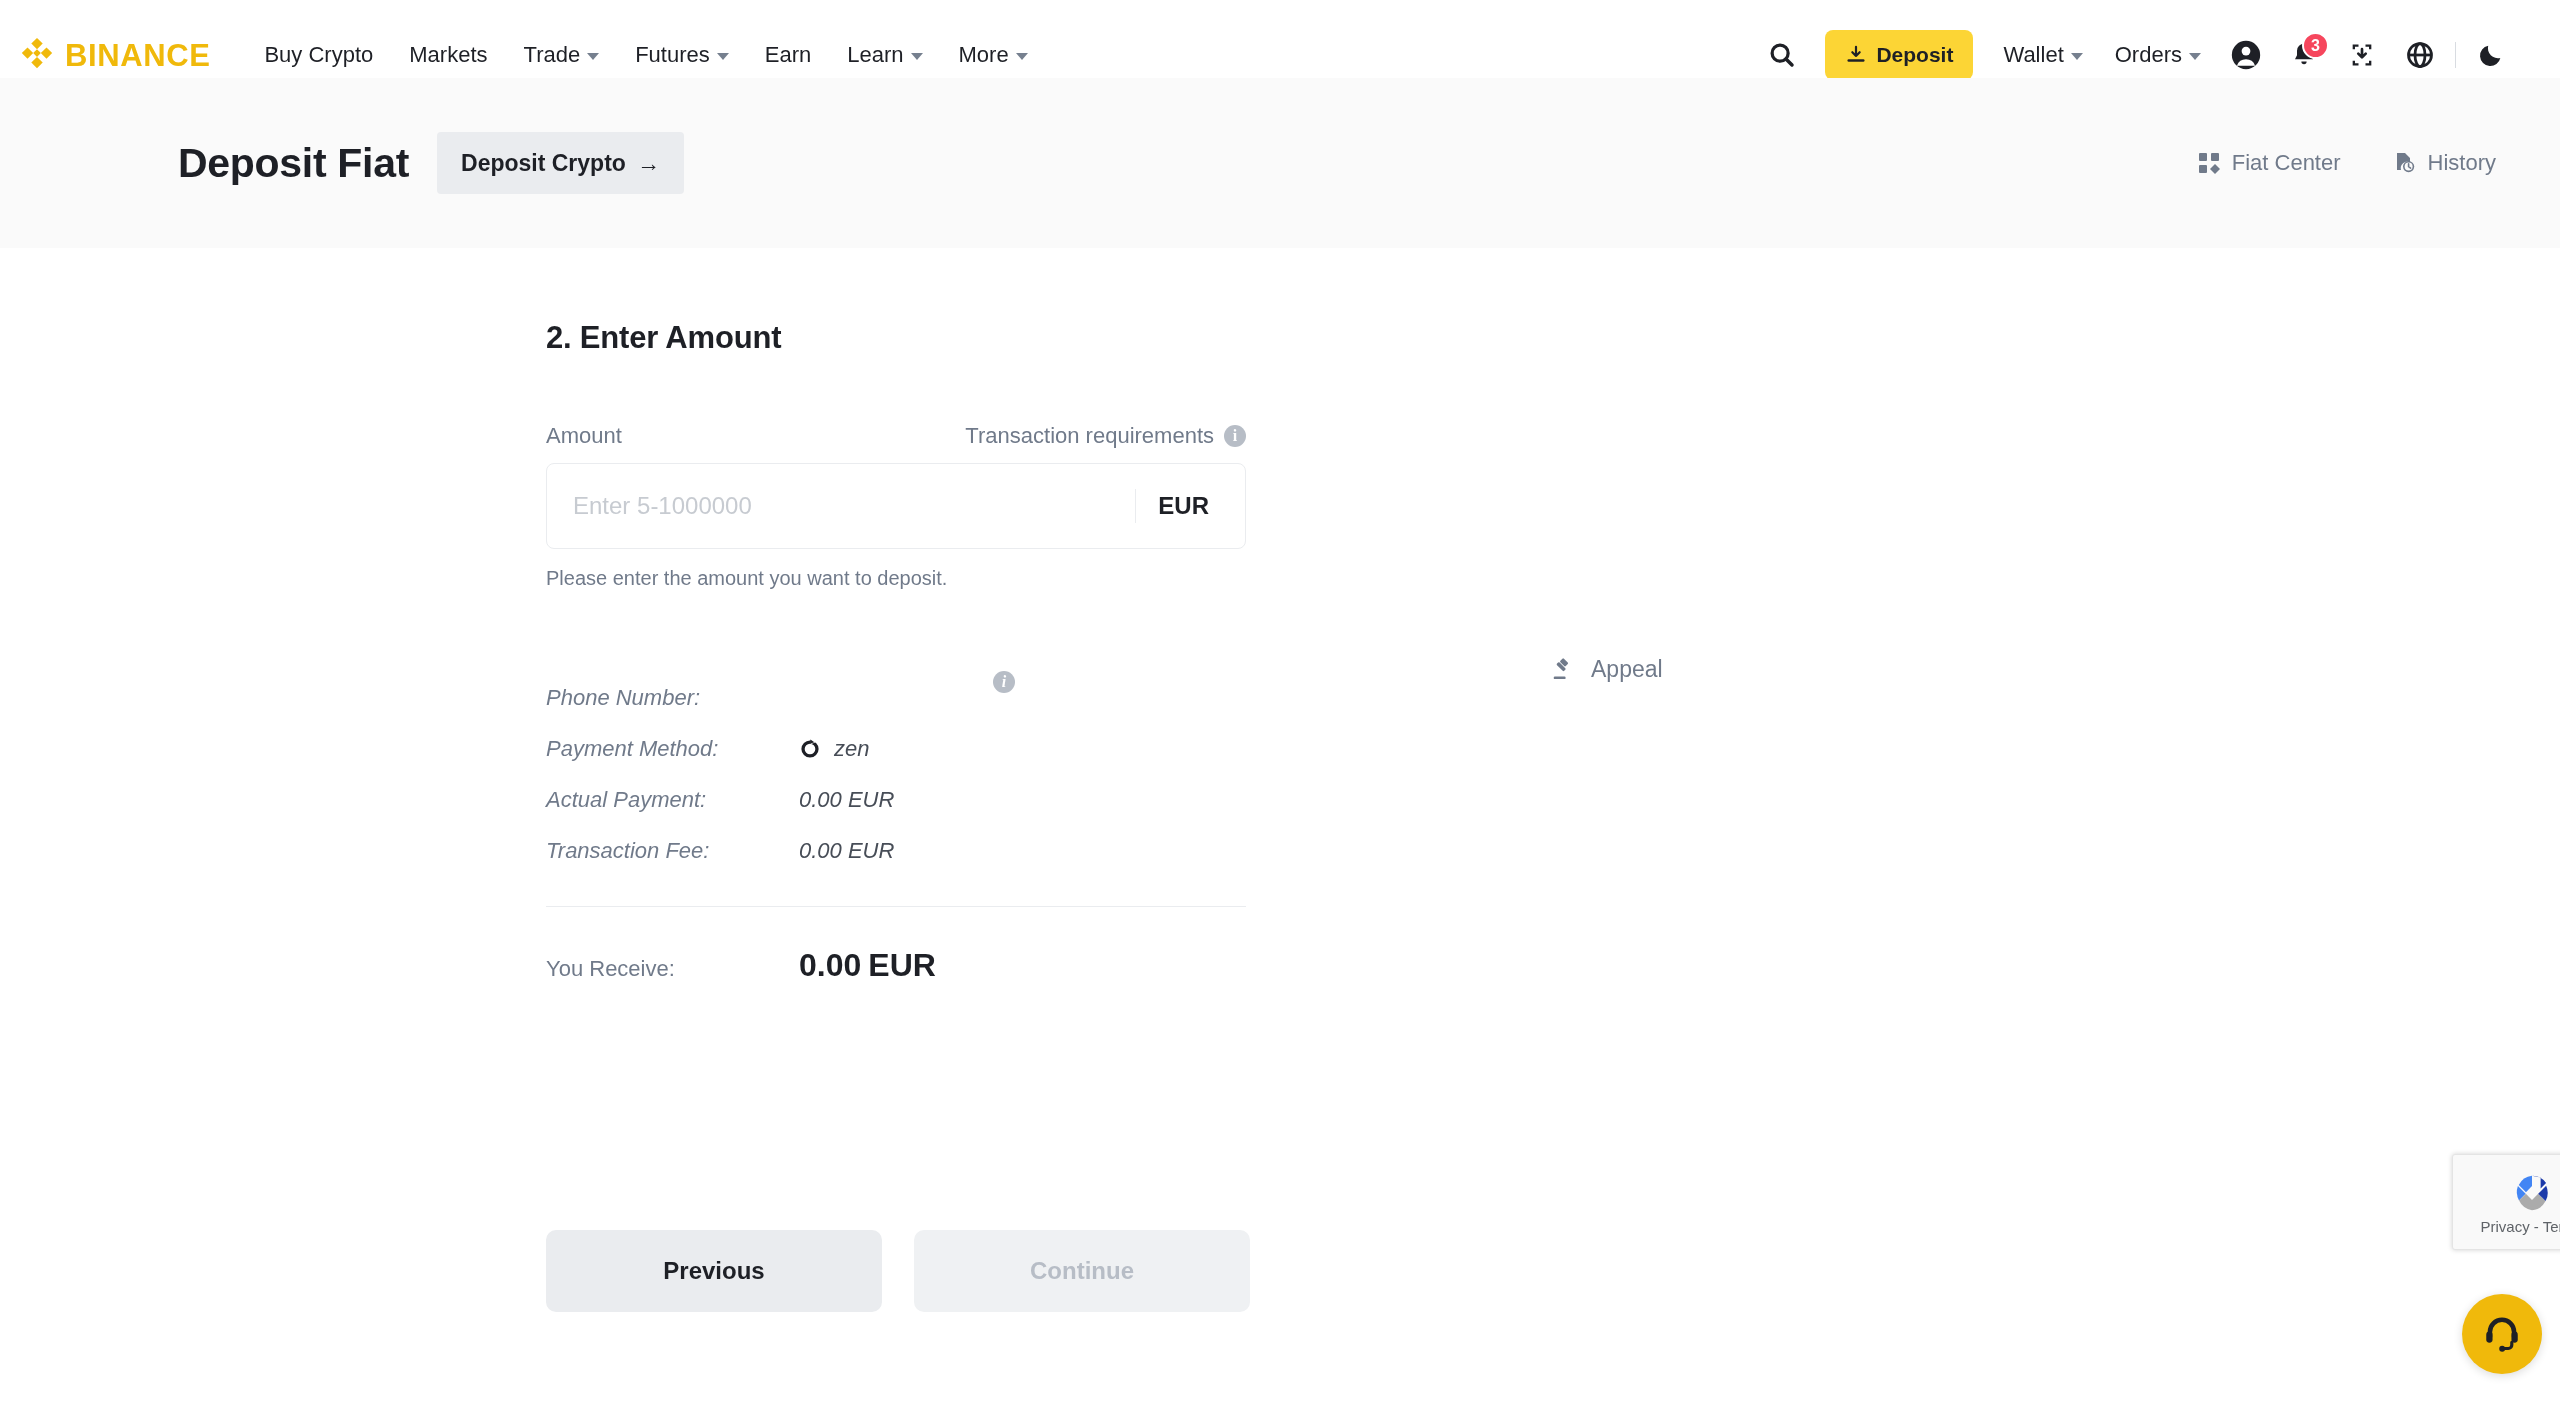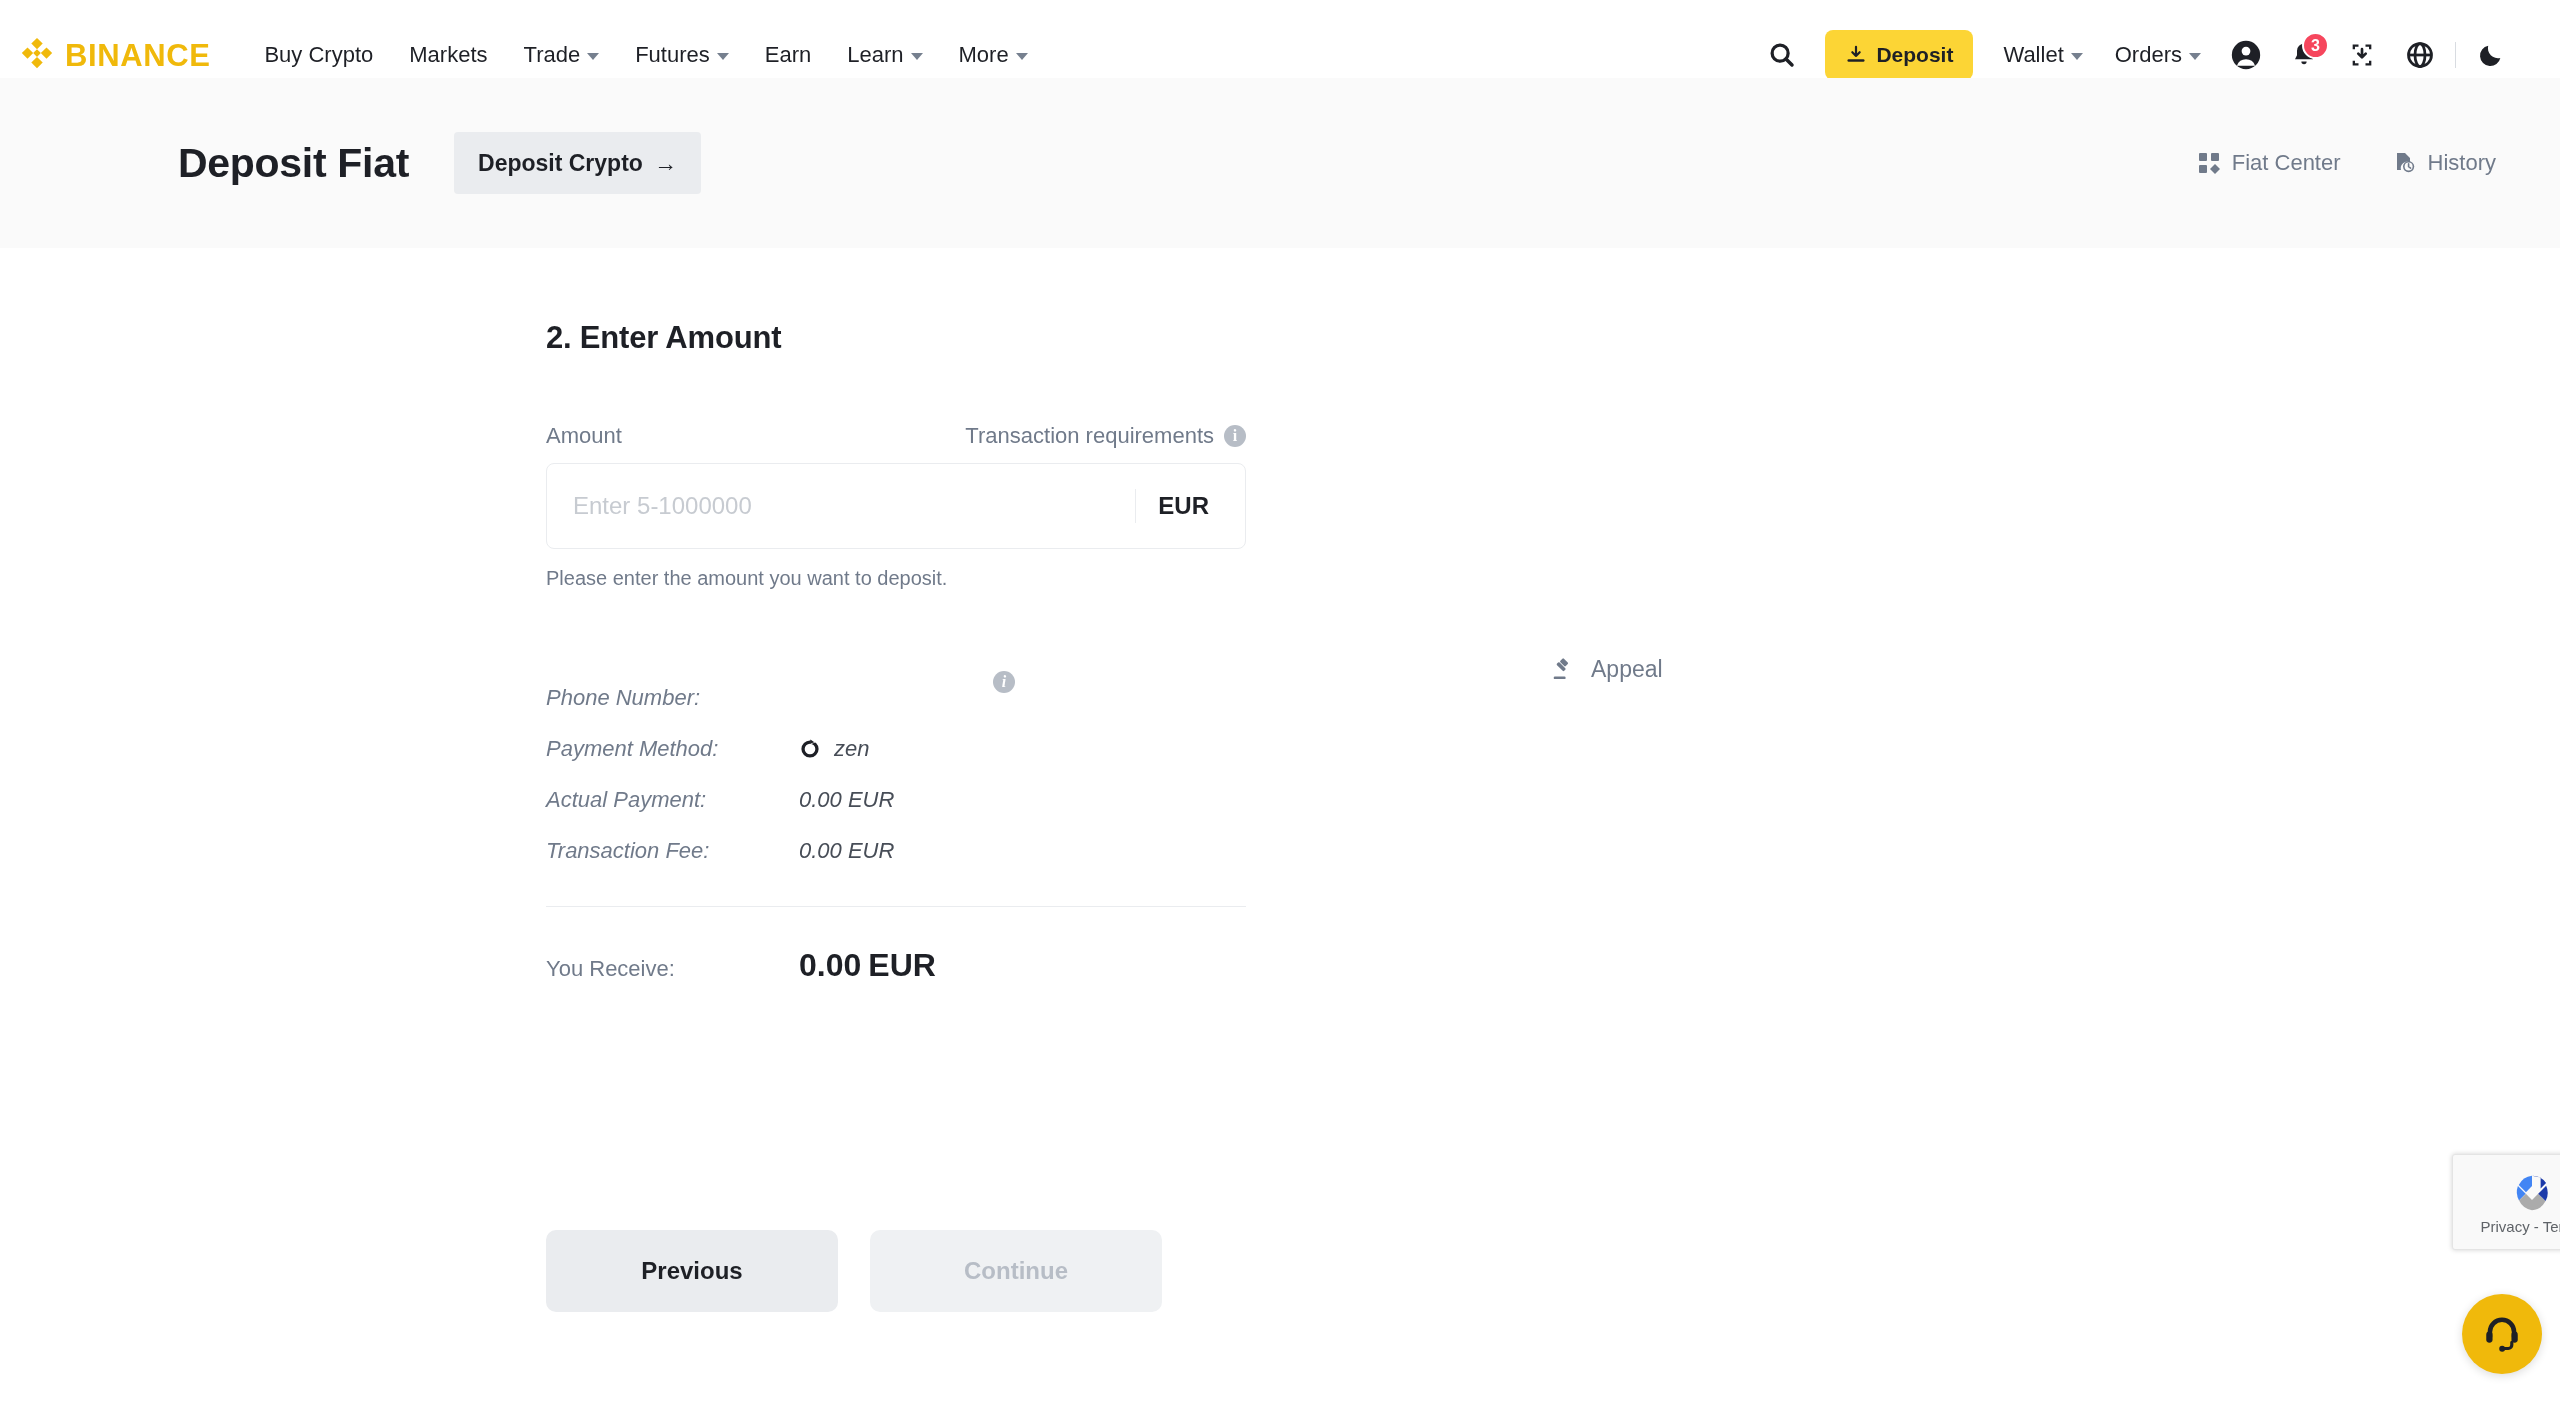--- a/index.html
+++ b/index.html
@@ -83,21 +83,21 @@
     width: 2560px; height: 170px;
     background: #FAFAFA;
     display: flex; align-items: center;
     padding: 0 64px 0 178px;
   }
   .page-title {
     font-size: 41px; font-weight: 700; color: #1E2026;
     line-height: 1; letter-spacing: -0.3px;
   }
   .deposit-crypto-btn {
-    margin-left: 45px;
+    margin-left: 28px;
     display: flex; align-items: center; gap: 11px;
     background: #EAECEF; color: #1E2026;
     border: none; border-radius: 4px;
     height: 62px; padding: 0 24px;
     font-size: 23px; font-weight: 600;
     font-family: "Liberation Sans", sans-serif;
     cursor: pointer;
   }
   .subheader-right {
     margin-left: auto; display: flex; align-items: center; gap: 52px;
@@ -188,21 +188,21 @@
   .receive-value {
     font-size: 32px; font-weight: 700; color: #1E2026;
   }
   .receive-value .cur { margin-left: 7px; }
 
   .button-row {
     position: absolute; left: 546px; top: 1230px;
     display: flex; gap: 32px;
   }
   .btn-previous, .btn-continue {
-    width: 292px; height: 82px;
+    width: 336px; height: 82px;
     border: none; border-radius: 10px;
     font-size: 24px; font-weight: 600;
     font-family: "Liberation Sans", sans-serif;
   }
   .btn-previous { background: #EAECEF; color: #1E2026; cursor: pointer; }
   .btn-continue { background: #EFF1F3; color: #B7BDC6; cursor: not-allowed; }
 
   
   .appeal {
     position: absolute; left: 1551px; top: 408px;

